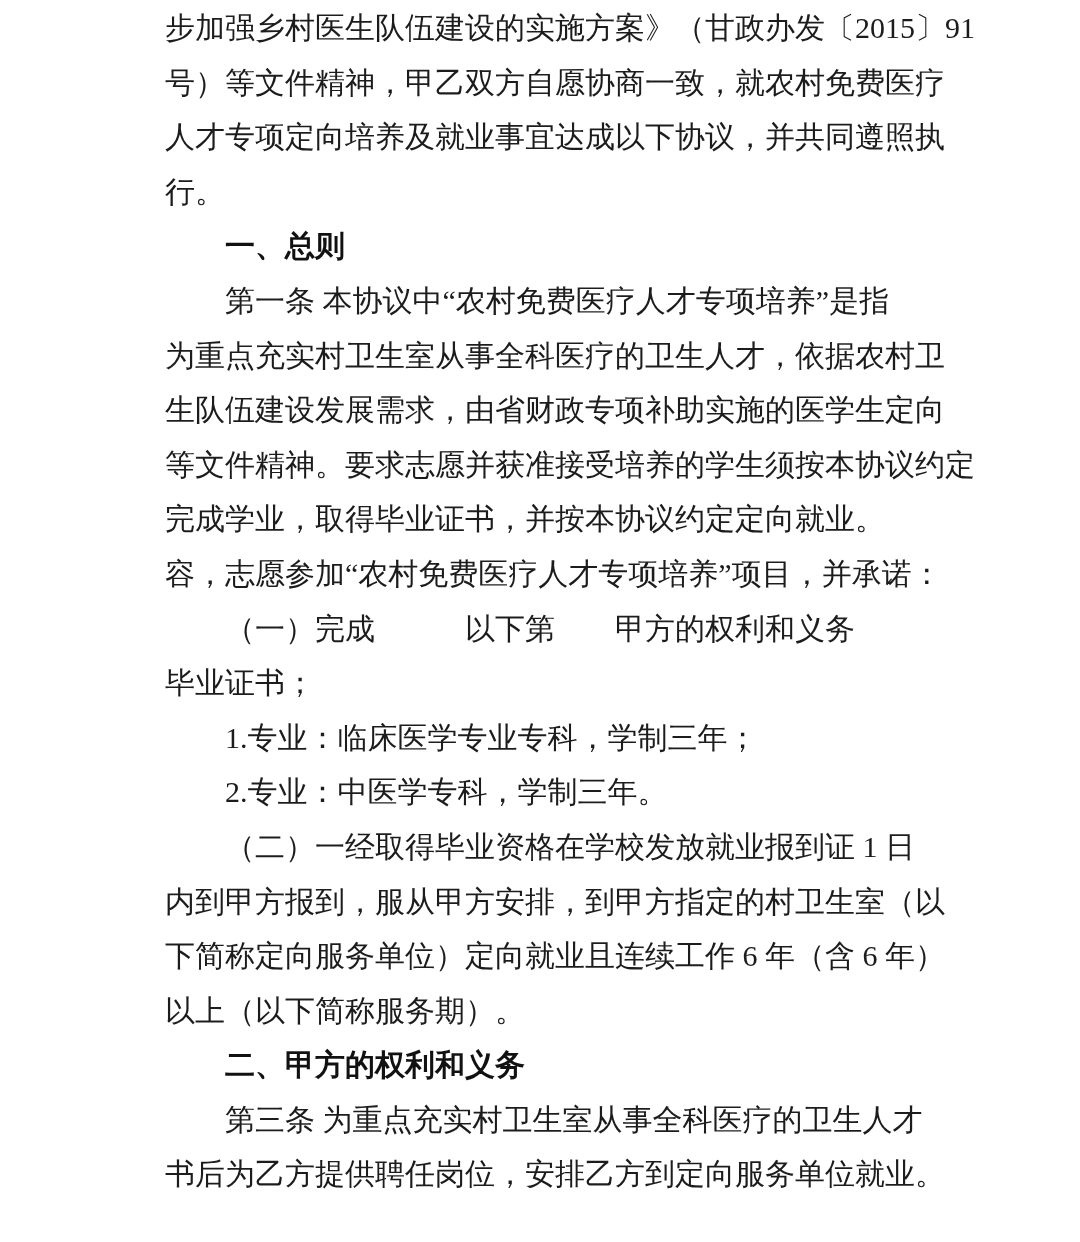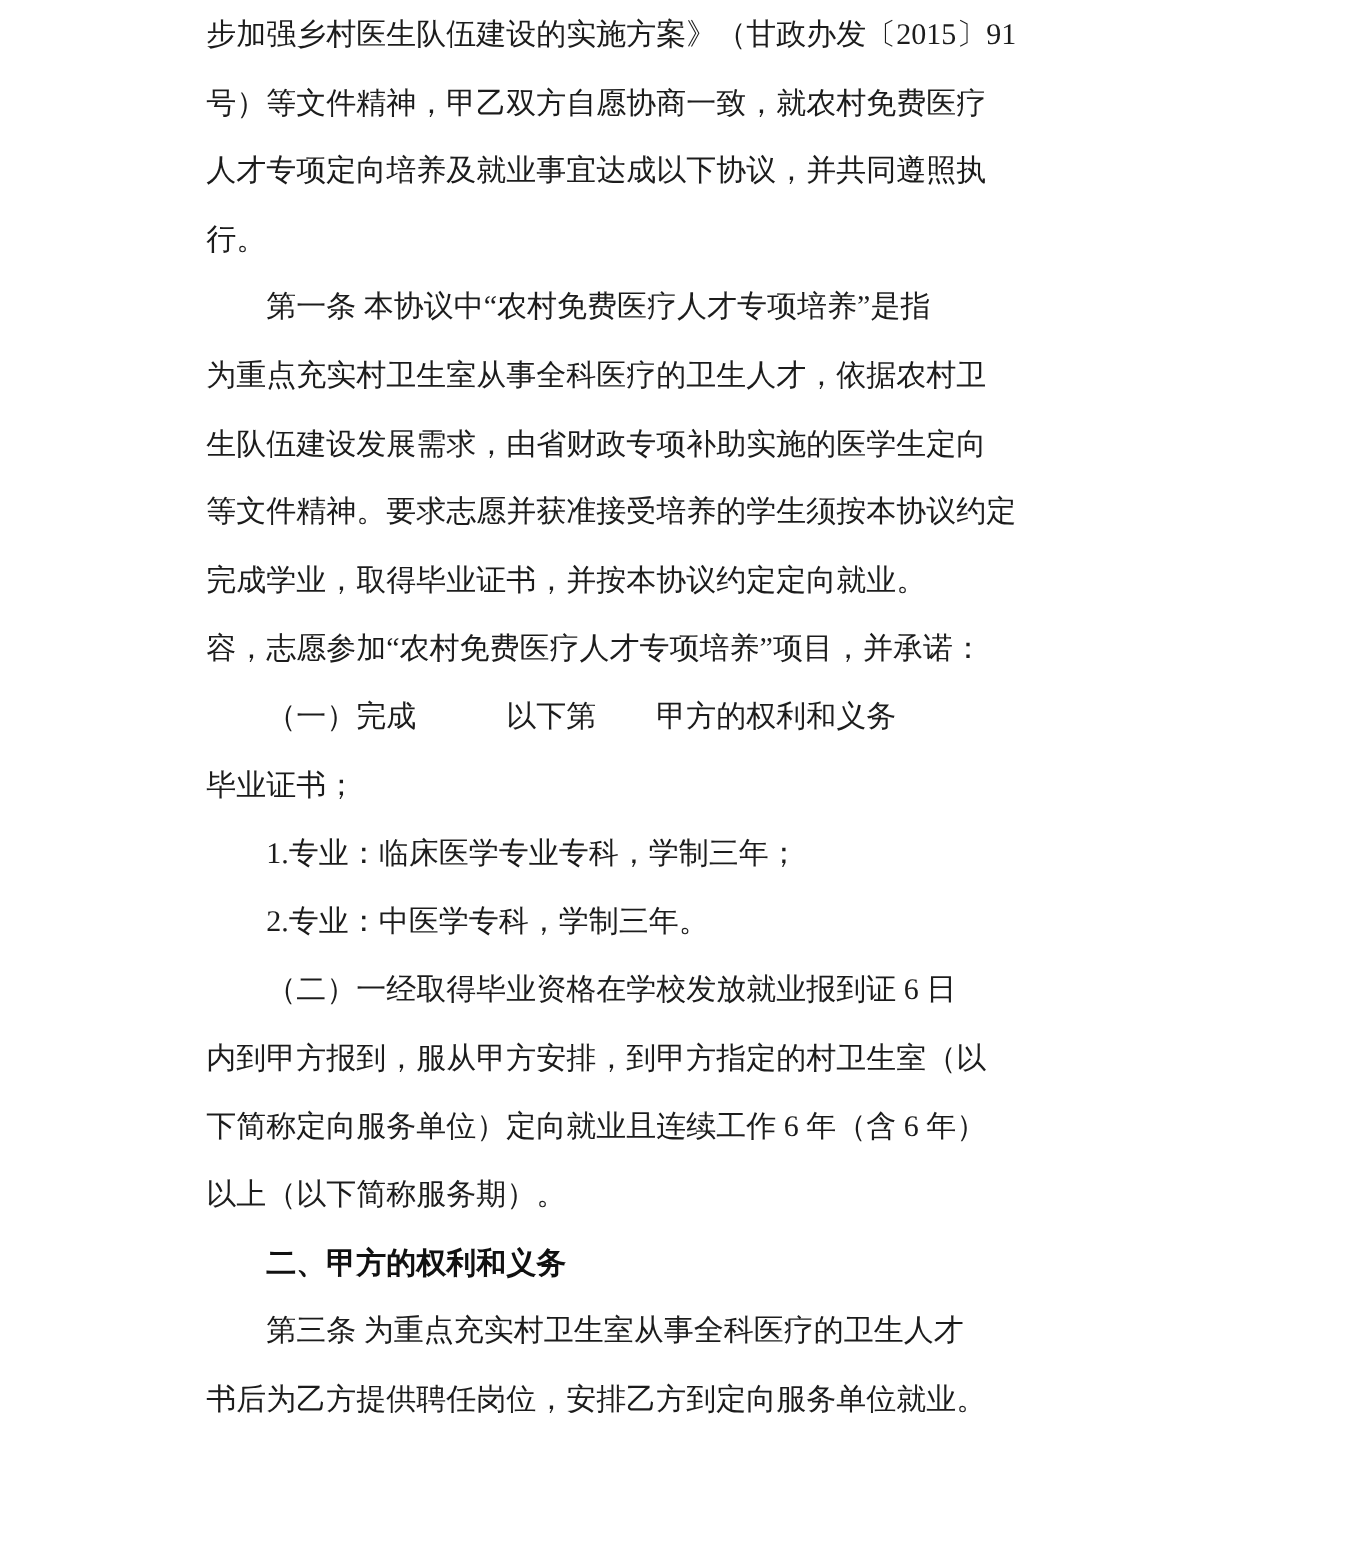--- a/index.html
+++ b/index.html
@@ -19,21 +19,21 @@
     background: #ffffff;
     overflow: hidden;
   }
   .text-block {
     position: absolute;
     left: 165px;
     top: 1px;
     width: 755px;
   }
   .line {
-    font-size: 24px;
+    font-size: 30px;
     line-height: 54.6px;
     color: #1c1c1c;
     white-space: pre;
   }
   .line.indent {
     text-indent: 2em;
   }
   .line.heading {
     font-family: "Liberation Sans", "DejaVu Sans", sans-serif;
     font-weight: bold;
@@ -47,20 +47,21 @@
   <div class="text-block">
 
       <div class="line">步加强乡村医生队伍建设的实施方案》（甘政办发〔2015〕91</div>
 
       <div class="line">号）等文件精神，甲乙双方自愿协商一致，就农村免费医疗</div>
 
       <div class="line">人才专项定向培养及就业事宜达成以下协议，并共同遵照执</div>
 
       <div class="line">行。</div>
 
+      <div class="line heading indent">一、总则</div>
 
       <div class="line indent">第一条 本协议中“农村免费医疗人才专项培养”是指</div>
 
       <div class="line">为重点充实村卫生室从事全科医疗的卫生人才，依据农村卫</div>
 
       <div class="line">生队伍建设发展需求，由省财政专项补助实施的医学生定向</div>
 
       <div class="line">等文件精神。要求志愿并获准接受培养的学生须按本协议约定</div>
 
       <div class="line">完成学业，取得毕业证书，并按本协议约定定向就业。</div>
@@ -69,21 +70,21 @@
       <div class="line">容，志愿参加“农村免费医疗人才专项培养”项目，并承诺：</div>
 
       <div class="line indent">（一）完成　　　以下第　　甲方的权利和义务</div>
 
       <div class="line">毕业证书；</div>
 
       <div class="line indent">1.专业：临床医学专业专科，学制三年；</div>
 
       <div class="line indent">2.专业：中医学专科，学制三年。</div>
 
-      <div class="line indent">（二）一经取得毕业资格在学校发放就业报到证 6 日</div>
+      <div class="line indent">（二）一经取得毕业资格在学校发放就业报到证 1 日</div>
 
       <div class="line">内到甲方报到，服从甲方安排，到甲方指定的村卫生室（以</div>
 
       <div class="line">下简称定向服务单位）定向就业且连续工作 6 年（含 6 年）</div>
 
       <div class="line">以上（以下简称服务期）。</div>
 
       <div class="line heading indent">二、甲方的权利和义务</div>
 
       <div class="line indent">第三条 为重点充实村卫生室从事全科医疗的卫生人才</div>

